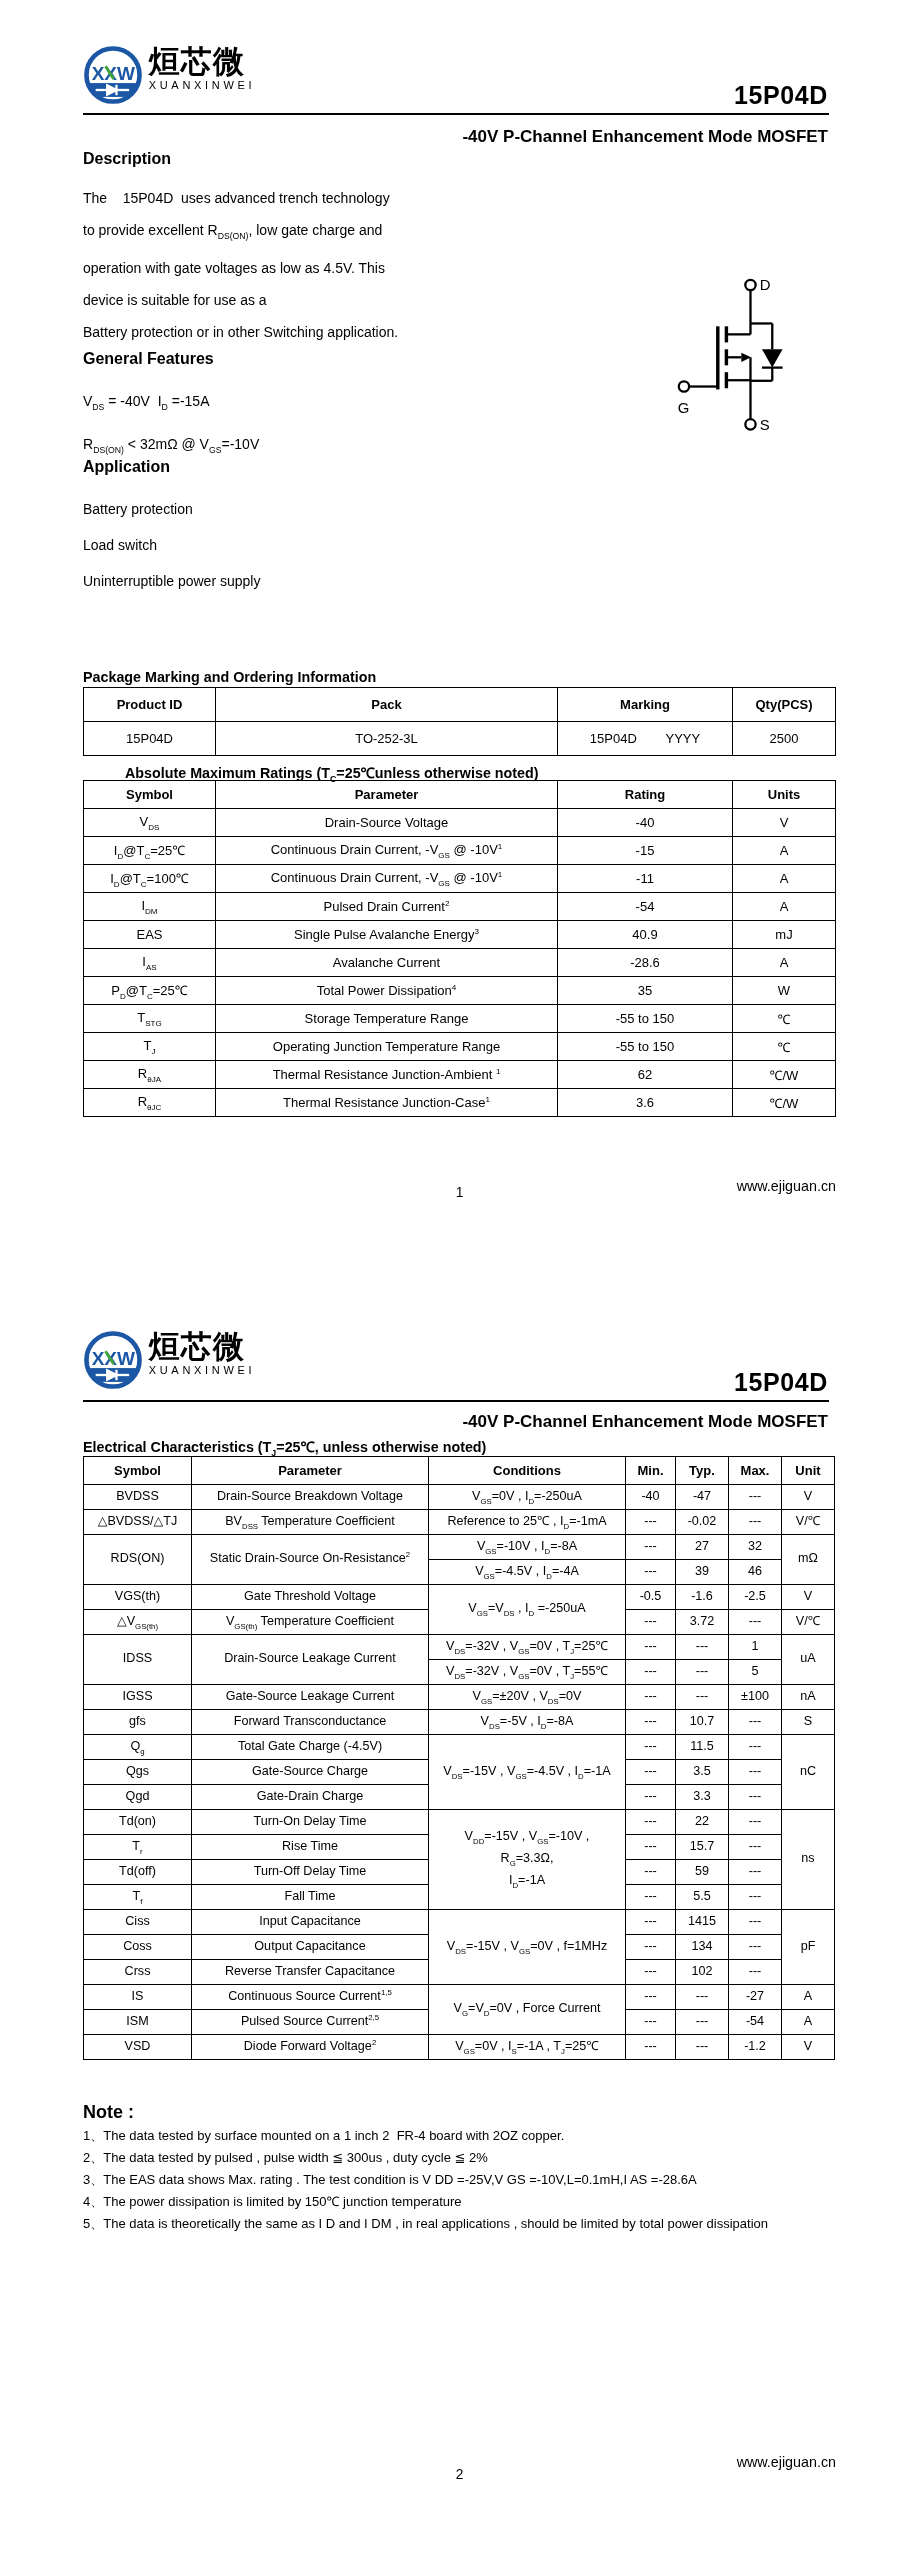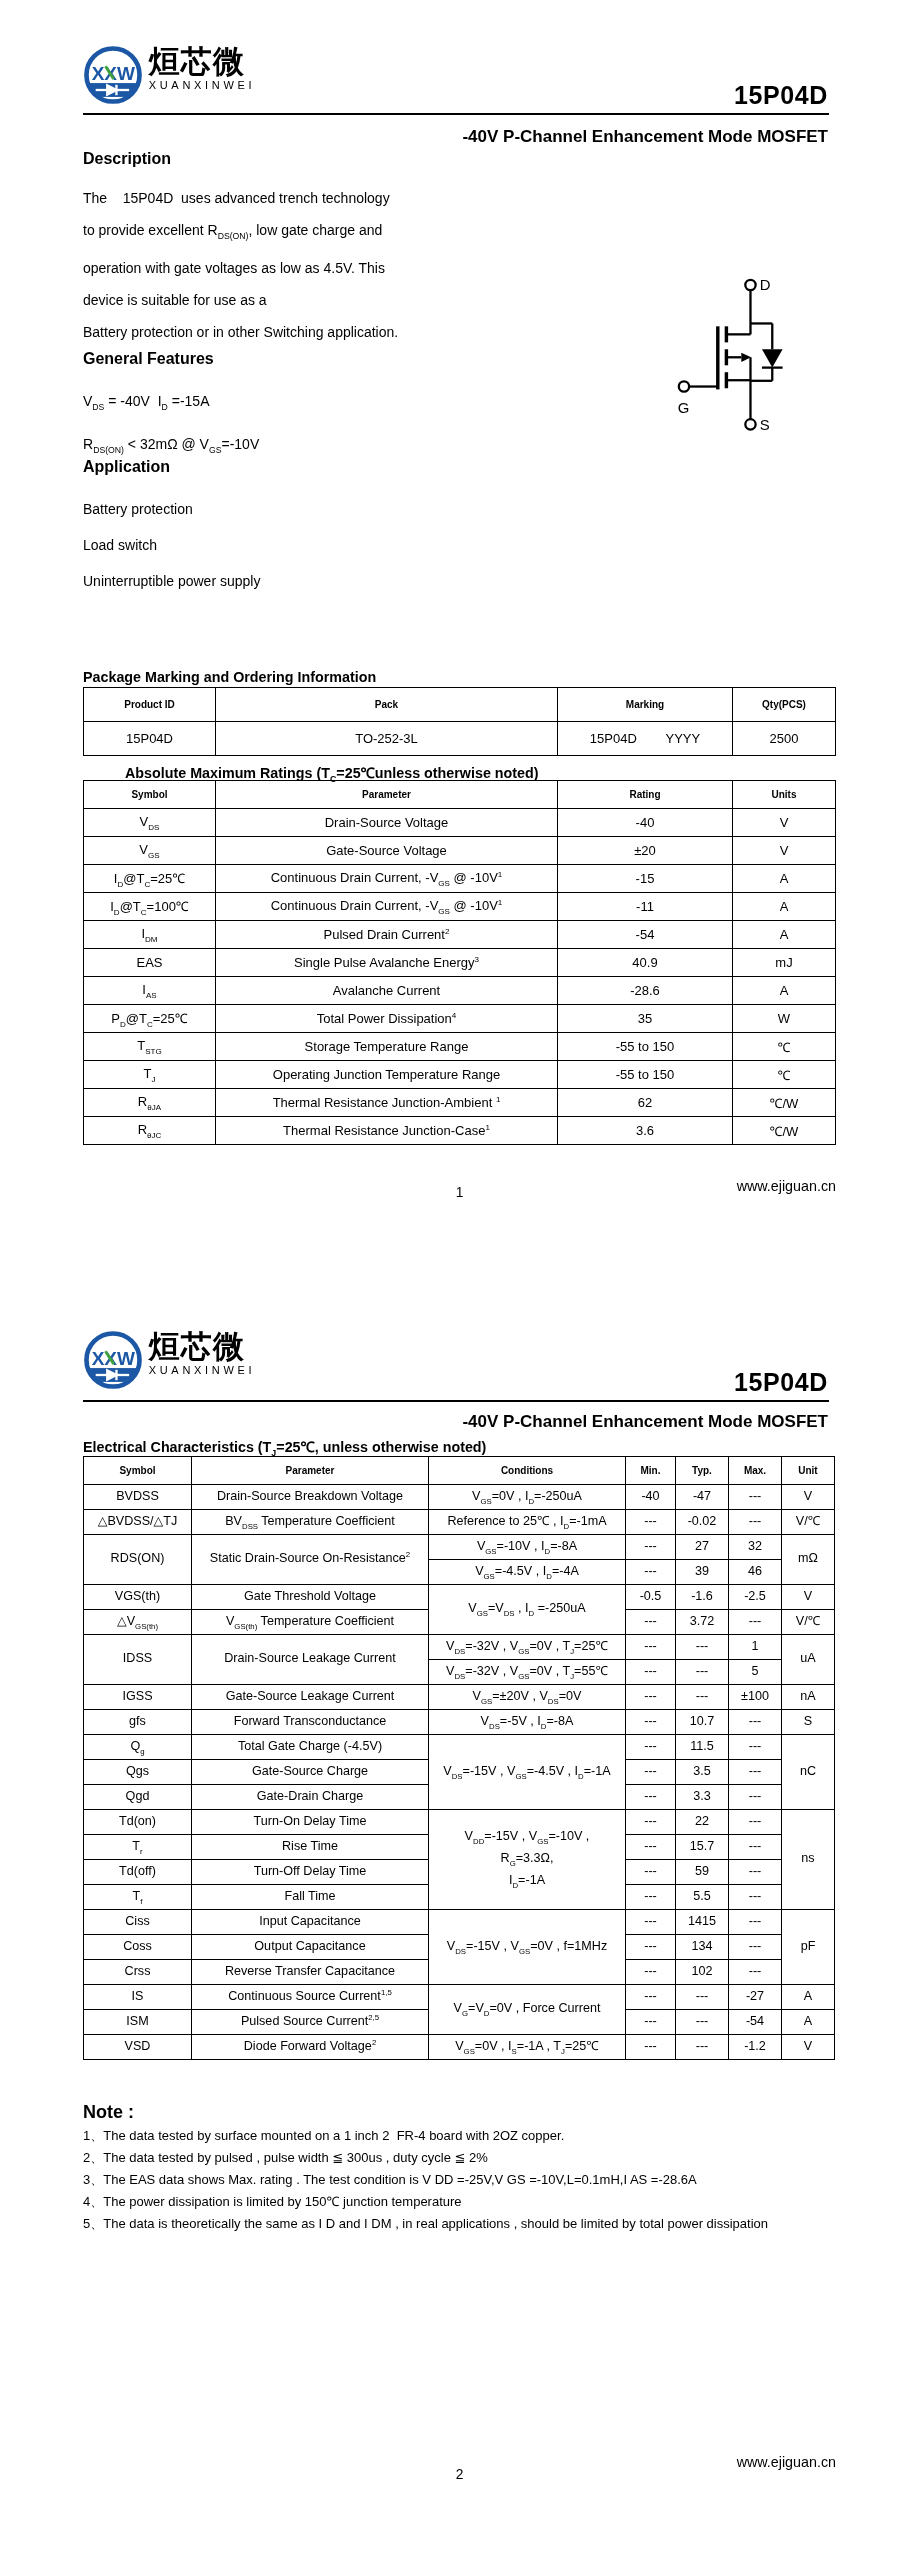--- a/index.html
+++ b/index.html
@@ -20,21 +20,21 @@
   .feat-lines div{line-height:37px;}
   .app-lines div{line-height:36px;}
   .note-title{font-size:18px;font-weight:bold;}
   .note-lines div{font-size:13px;line-height:22px;white-space:pre-wrap;}
   .footer-site{font-size:14.3px;}
   .footer-page{font-size:13.8px;text-align:center;width:753px;}
   table.sheet{border-collapse:collapse;table-layout:fixed;width:752px;
               border:1.7px solid #000;}
   table.sheet th,table.sheet td{border:1.1px solid #000;border-top-width:1.7px;border-bottom-width:1.7px;
               text-align:center;vertical-align:middle;padding:0.6px 3.4px;white-space:pre-wrap;overflow:hidden;}
-  table.sheet th{font-size:10px;font-weight:bold;}
+  table.sheet th{font-size:13px;font-weight:bold;}
   table.sheet td{font-size:13px;}
   table.pkg thead tr{height:34px;}
   table.pkg tbody tr{height:34px;}
   table.absmax thead tr{height:28px;}
   table.absmax tbody tr{height:28px;}
   table.elec thead tr{height:27.5px;}
   table.elec tbody tr{height:25px;}
   table.elec td{font-size:12.6px;line-height:1.7;}
   sub{font-size:0.62em;}
   sup{font-size:0.62em;}
@@ -167,26 +167,20 @@
         </tr>
       </thead>
       <tbody>
         <tr>
           <td>V<sub>DS</sub></td>
           <td>Drain-Source Voltage</td>
           <td>-40</td>
           <td>V</td>
         </tr>
         <tr>
-          <td>V<sub>GS</sub></td>
-          <td>Gate-Source Voltage</td>
-          <td>±20</td>
-          <td>V</td>
-        </tr>
-        <tr>
           <td>I<sub>D</sub>@T<sub>C</sub>=25℃</td>
           <td>Continuous Drain Current, -V<sub>GS</sub> @ -10V<sup>1</sup></td>
           <td>-15</td>
           <td>A</td>
         </tr>
         <tr>
           <td>I<sub>D</sub>@T<sub>C</sub>=100℃</td>
           <td>Continuous Drain Current, -V<sub>GS</sub> @ -10V<sup>1</sup></td>
           <td>-11</td>
           <td>A</td>

